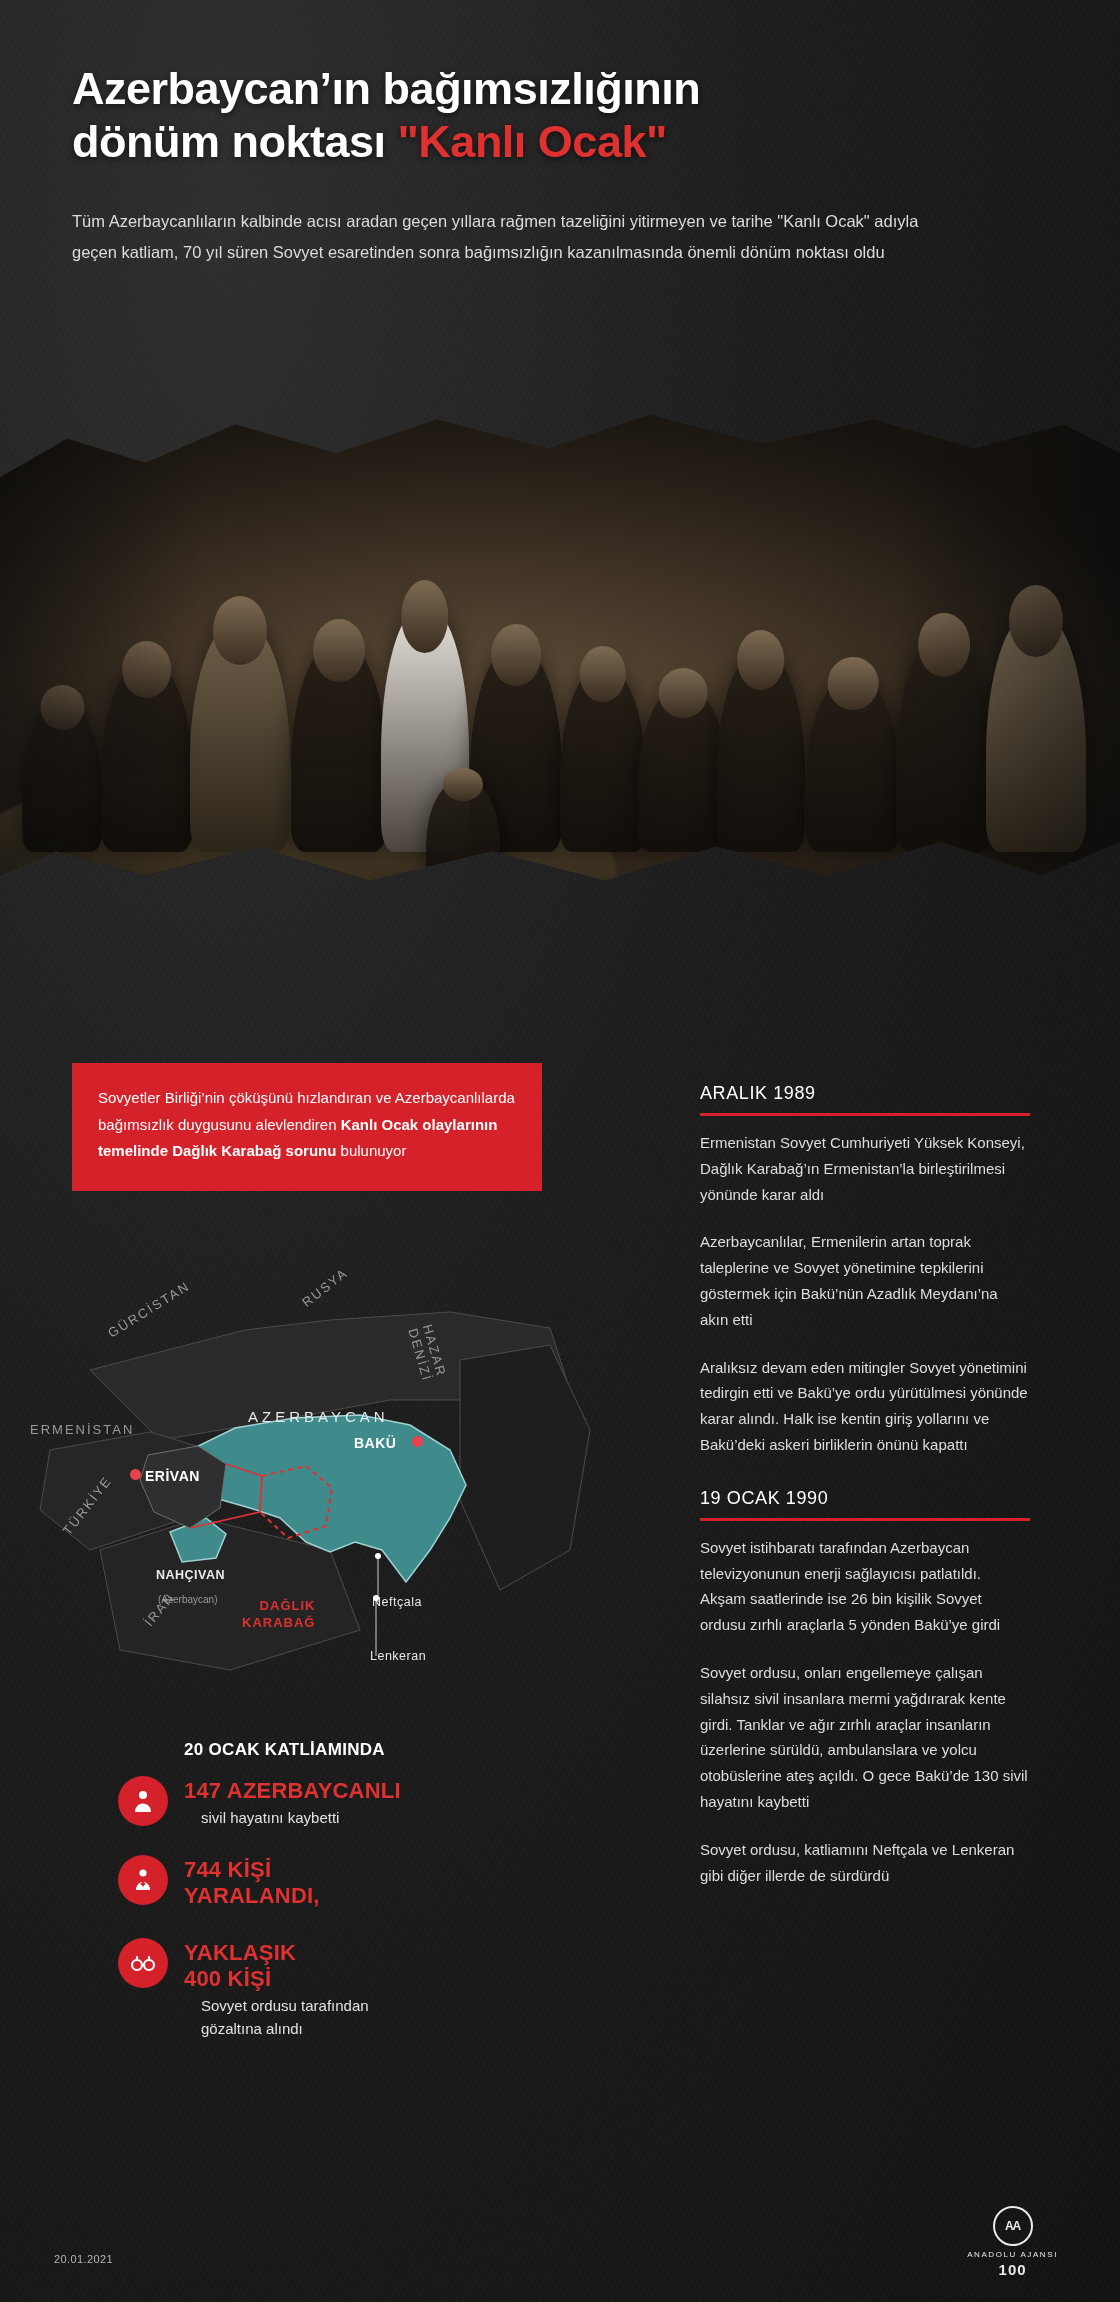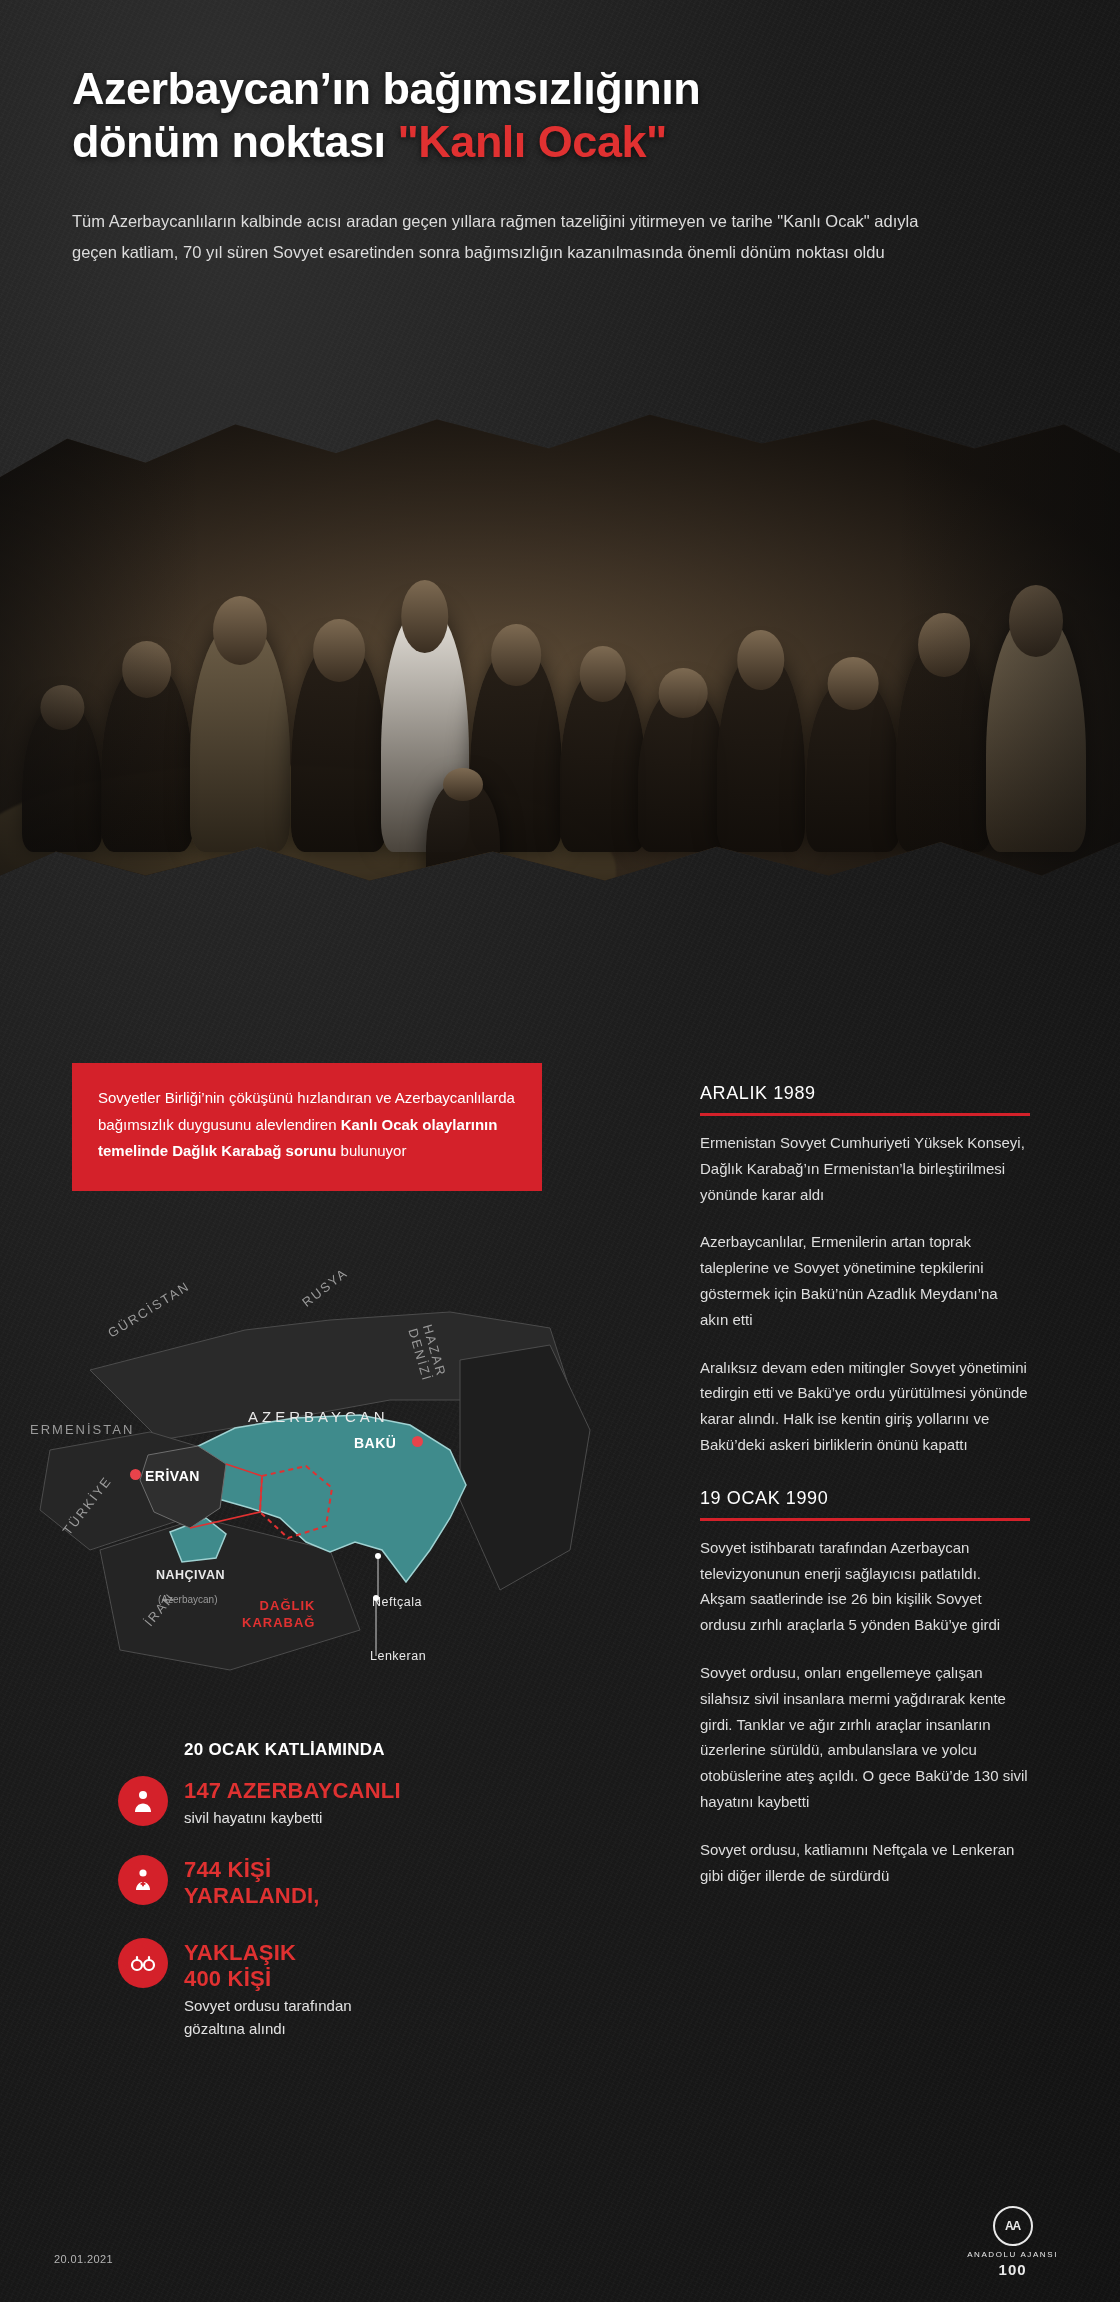--- a/index.html
+++ b/index.html
@@ -142,21 +142,21 @@
     background: #d4212a;
     display: flex; align-items: center; justify-content: center;
     margin-right: 16px;
   }
   .stat-icon svg { display: block; }
   .stat-text { padding-top: 2px; }
   .stat-big {
     color: #e03131; font-size: 22px; font-weight: bold;
     line-height: 1.18; letter-spacing: .2px;
   }
-  .stat-sub { color: #e2e2e2; font-size: 15px; line-height: 1.5; margin-top: 3px; }
+  .stat-sub { color: #e2e2e2; font-size: 15px; line-height: 1.5; margin-top: 3px; margin-left: 17px; }
 
   
   .timeline { position: absolute; left: 700px; top: 1083px; width: 330px; }
   .tl-head {
     font-size: 18px; font-weight: normal; color: #ffffff;
     letter-spacing: .6px; padding-bottom: 9px; margin-bottom: 14px;
     border-bottom: 3px solid #d4212a;
   }
   .tl-head.second { margin-top: 30px; }
   .tl-p {

